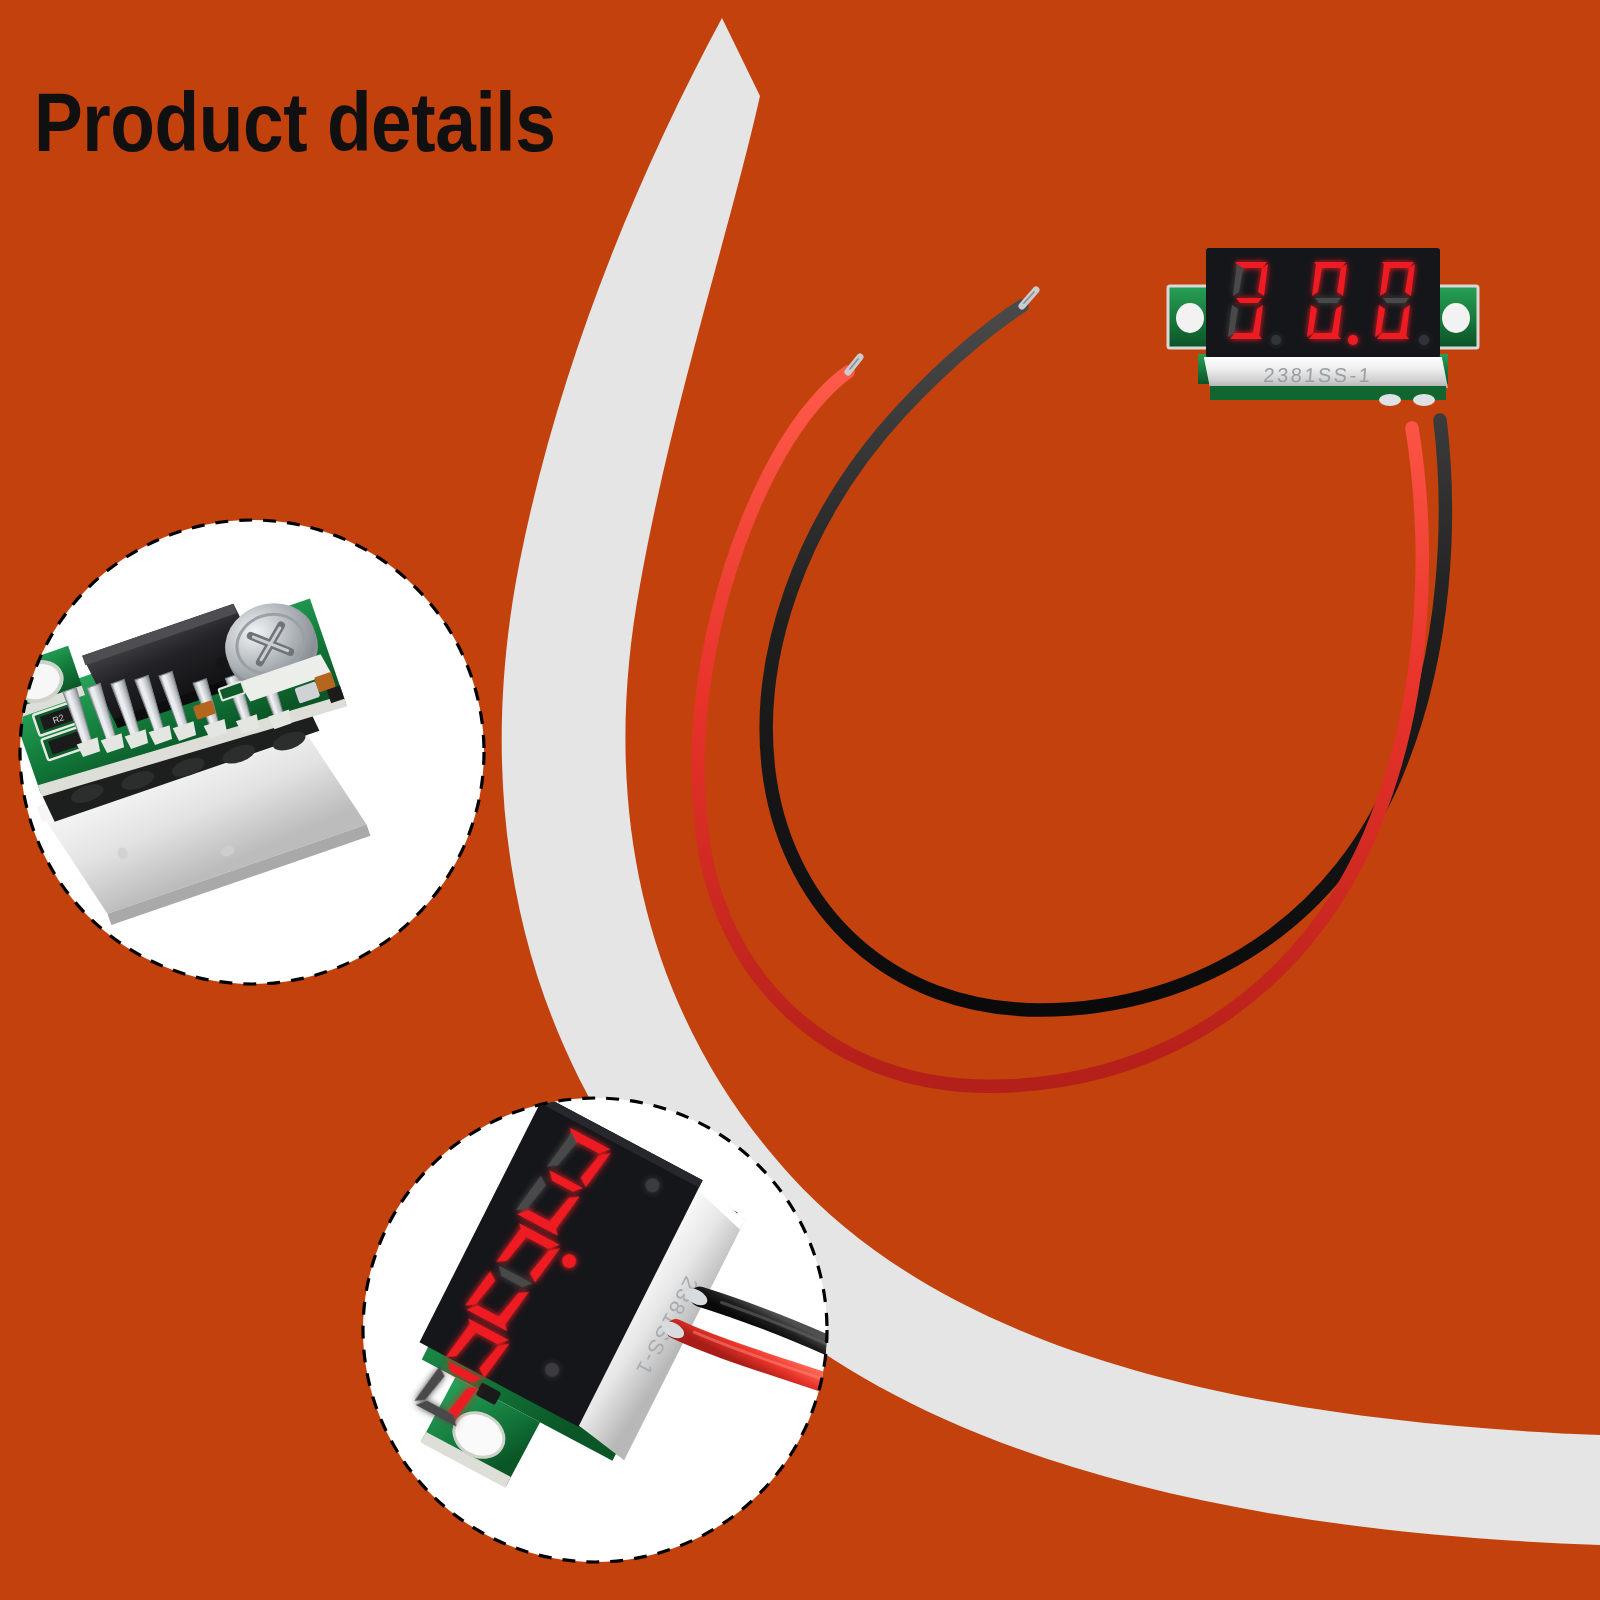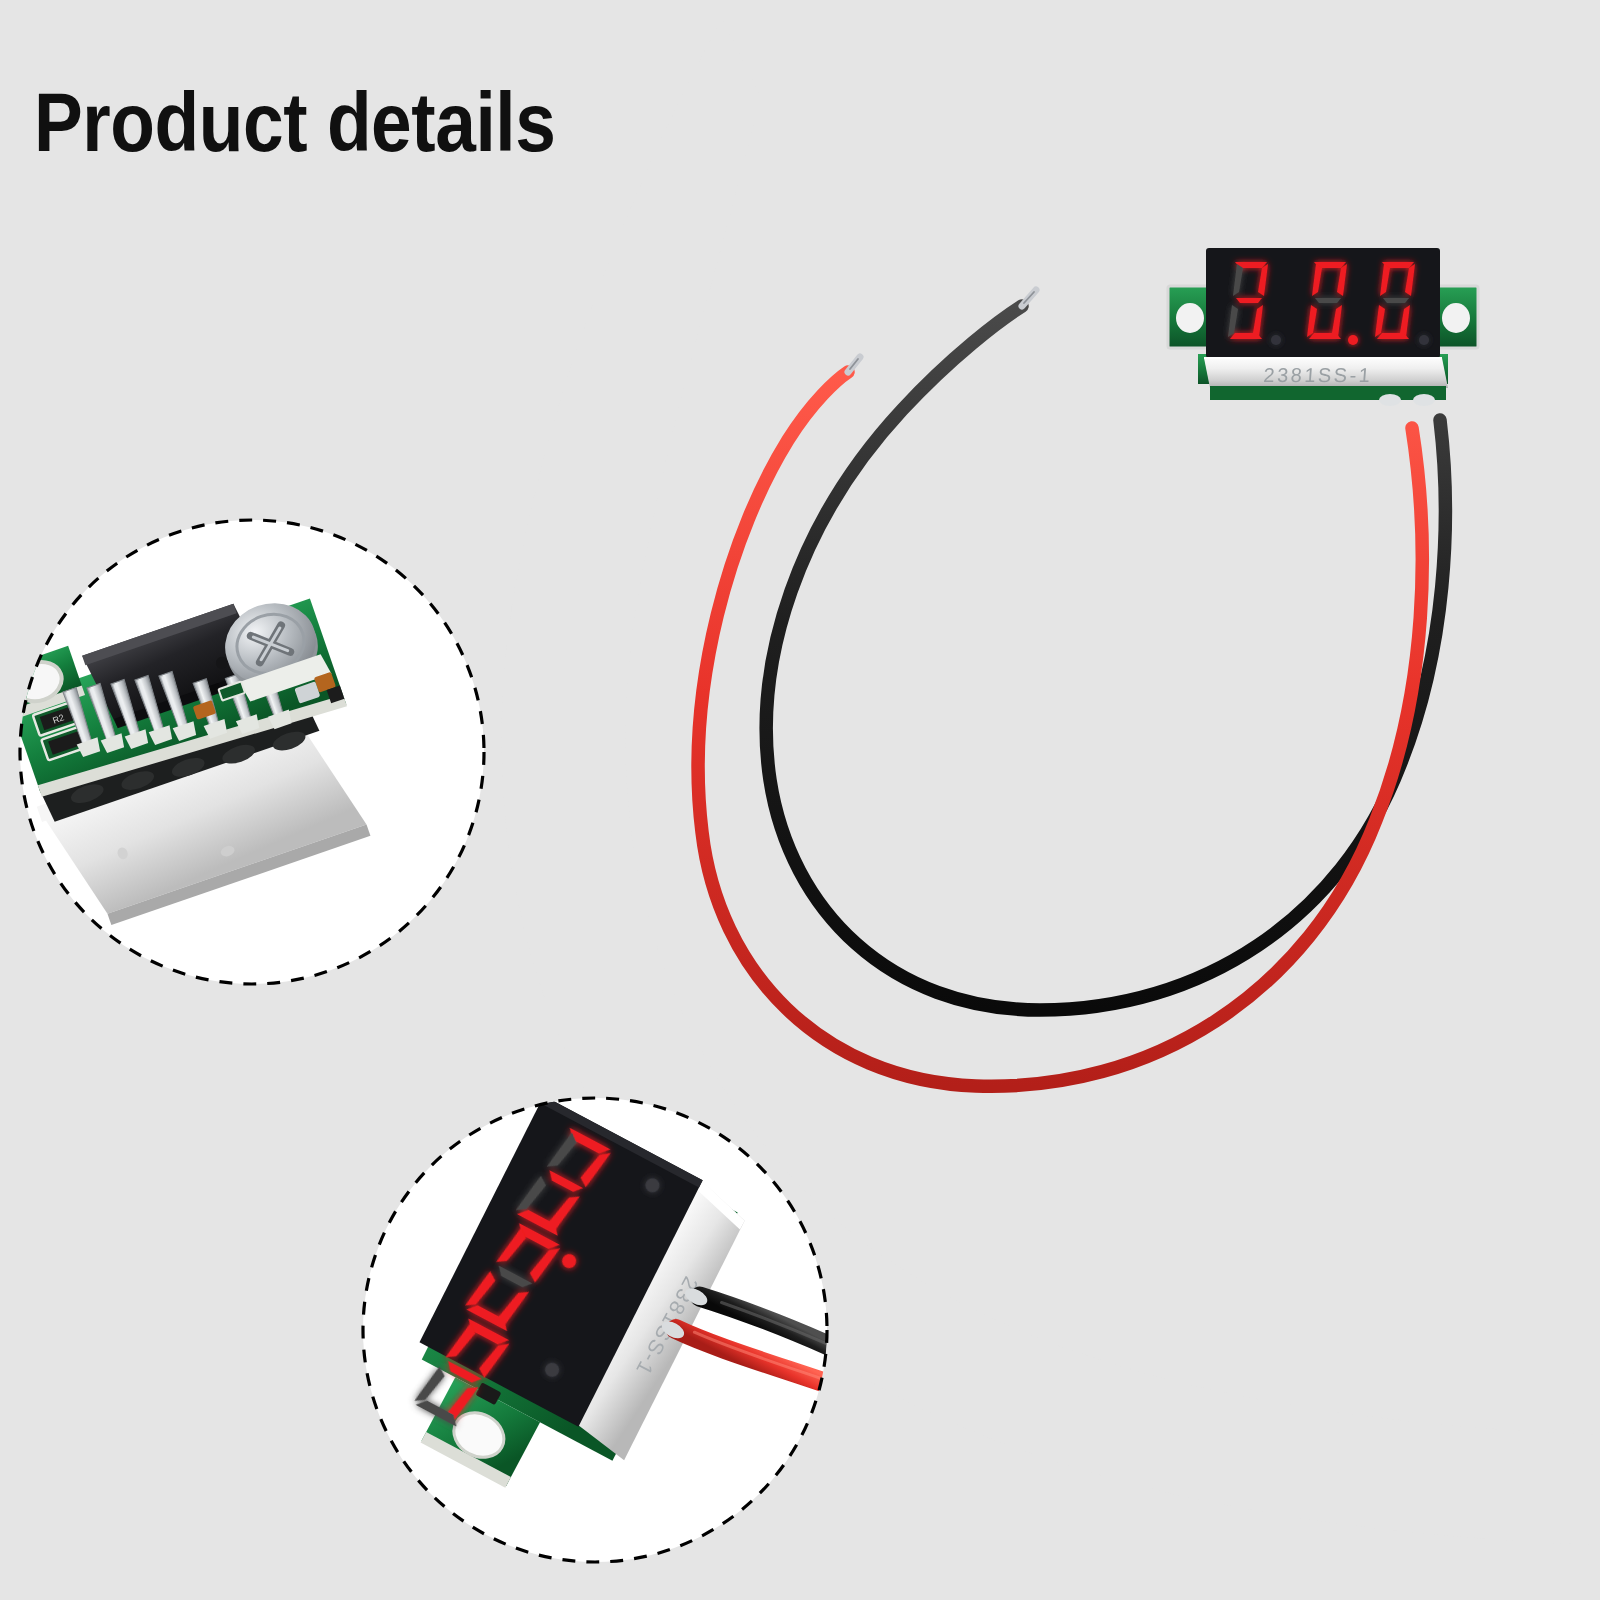--- a/index.html
+++ b/index.html
@@ -8,21 +8,21 @@
     padding: 0;
     background: #ffffff;
   }
   body {
     font-family: "Liberation Sans", sans-serif;
   }
   #stage {
     position: relative;
     width: 1600px;
     height: 1600px;
-    background: #e5e5e5;
+    background: #c2410c;
     overflow: hidden;
   }
   
   #bg-swoosh {
     position: absolute;
     left: 0; top: 0;
     width: 1600px; height: 1600px;
     pointer-events: none;
   }
   

